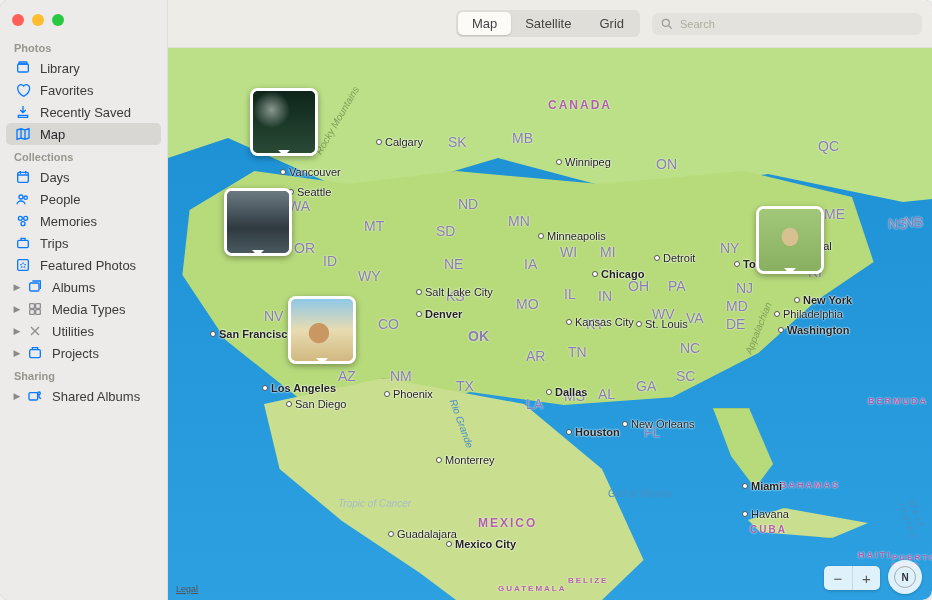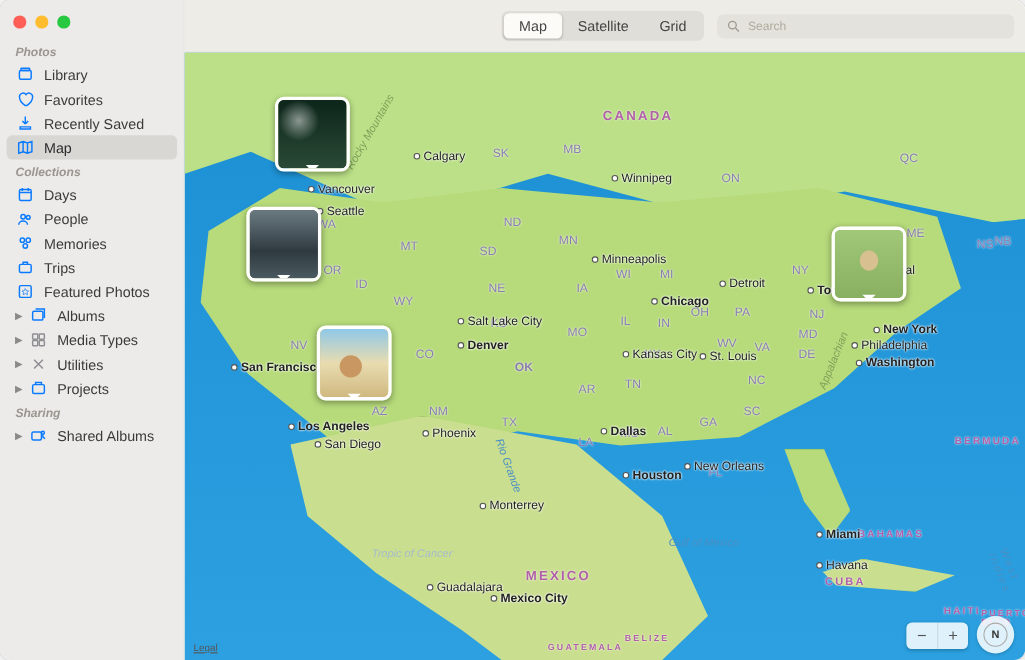--- a/index.html
+++ b/index.html
@@ -36,21 +36,20 @@
     }
     .dot { width: 12px; height: 12px; border-radius: 50%; }
     .dot.red { background: #ff5f57; }
     .dot.yellow { background: #febc2e; }
     .dot.green { background: #28c840; }
     .section-header {
       color: #98968f;
       font-size: 11px;
       font-weight: 600;
       padding: 6px 14px 3px;
-      font-style: italic;
     }
     .nav-item {
       display: flex;
       align-items: center;
       gap: 8px;
       padding: 3px 14px 3px 14px;
       color: #3a3a3a;
       cursor: default;
       position: relative;
     }
@@ -182,21 +181,21 @@
       text-shadow: 0 0 2px #fff, 0 0 2px #fff;
       display:flex; align-items:center; gap:3px;
     }
     .city.bold { font-weight:600; }
     .city::before {
       content:'';
       width:4px; height:4px; border-radius:50%;
       border:1px solid #555; background:#fff;
       display:inline-block;
     }
-    .state-abbr { position:absolute; font-size:11px; color:#8a7db0; font-weight:400; text-shadow:0 0 2px #fff;}
+    .state-abbr { position:absolute; font-size:14px; color:#8a7db0; font-weight:400; text-shadow:0 0 2px #fff;}
     .country-label { position:absolute; font-size:12px; color:#b05fa8; font-weight:600; letter-spacing:2px; text-shadow:0 0 2px #fff;}
     .mountain-label { position:absolute; font-size:10px; color:#7fa15a; font-style:italic; transform:rotate(-60deg); transform-origin:left; }
     .water-label { position:absolute; font-size:10px; color:#4a8fc4; font-style:italic; }
     .thumb {
       position:absolute;
       width:68px; height:68px;
       border-radius:8px;
       border:3px solid #fff;
       box-shadow: 0 2px 6px rgba(0,0,0,0.35);
       overflow:hidden;

